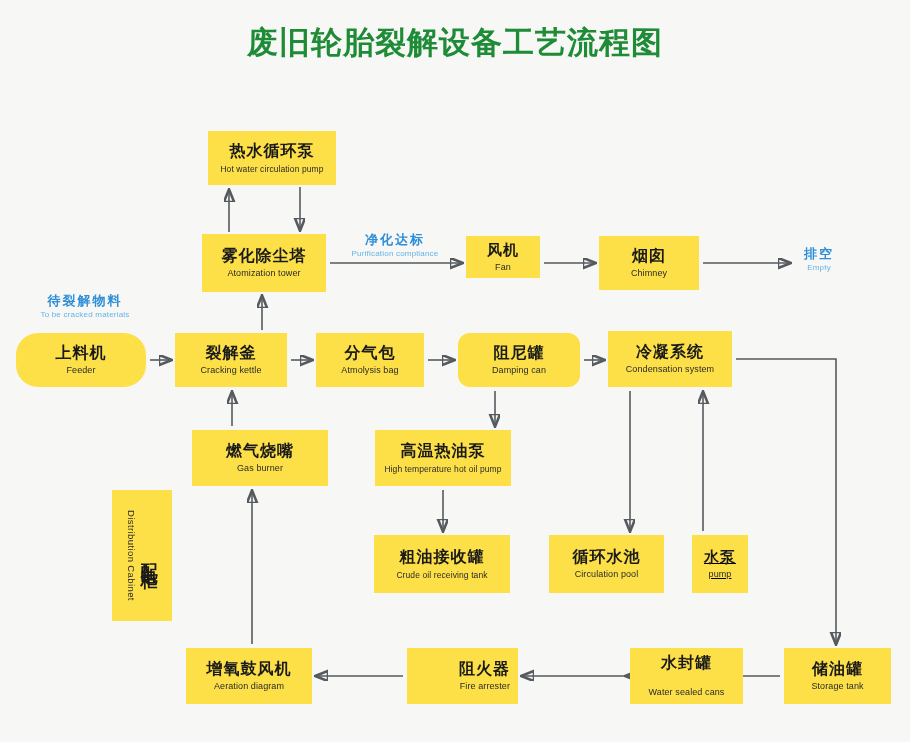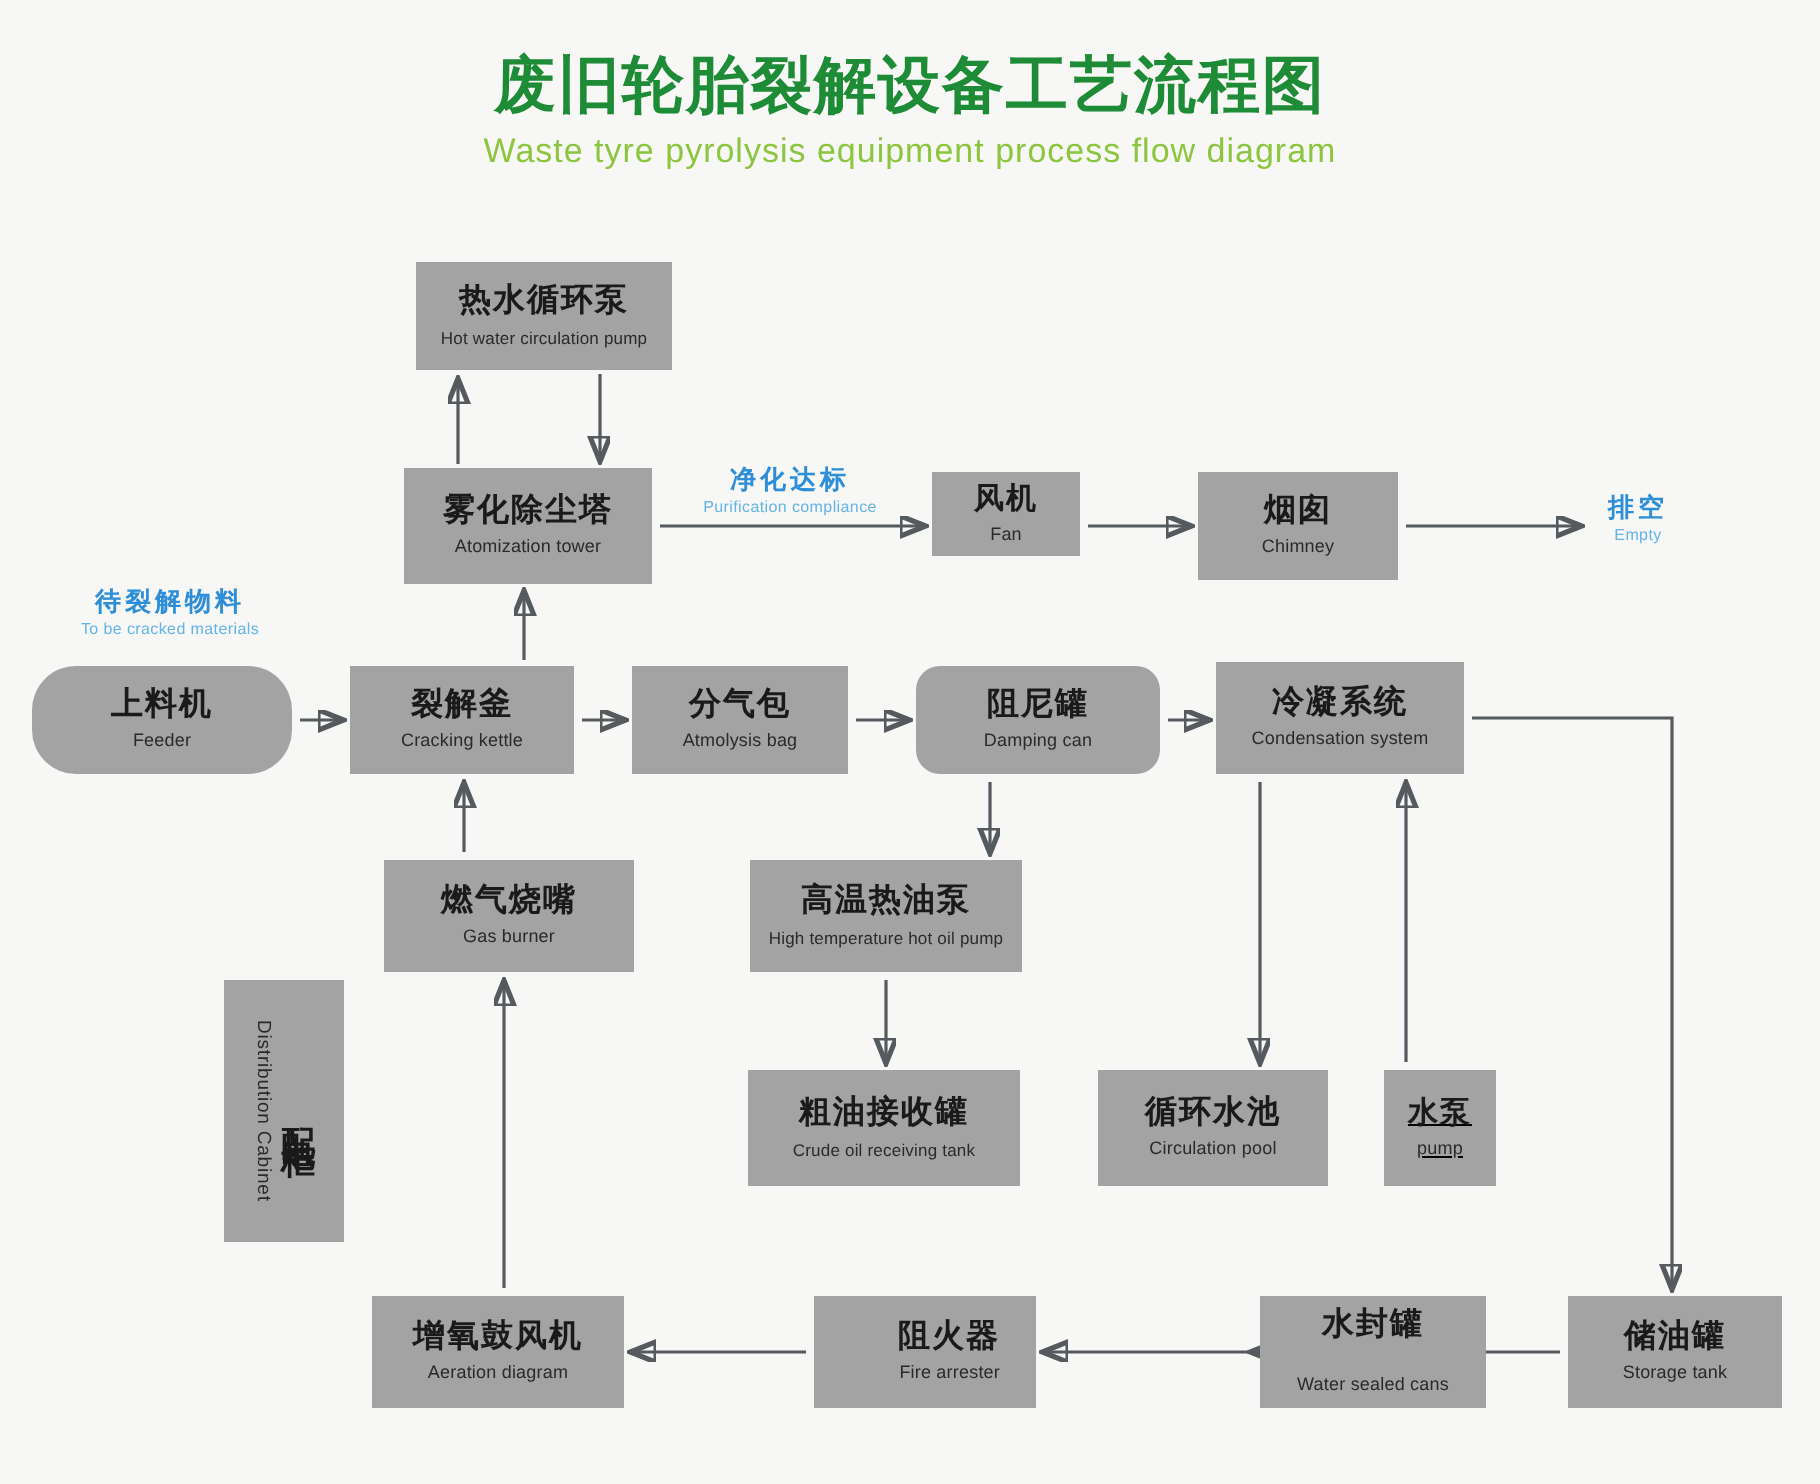--- a/index.html
+++ b/index.html
@@ -18,26 +18,26 @@
     white-space:nowrap;
   }
   .title-en{
     position:absolute;left:0;top:66px;width:910px;text-align:center;
     font-size:17px;color:#8cc63f;letter-spacing:.5px;white-space:nowrap;
   }
 
   
   .node{
     position:absolute;
-    background:#a3a3a3;
+    background:#fde047;
     box-sizing:border-box;
     display:flex;flex-direction:column;
     align-items:center;justify-content:center;
     text-align:center;
-    padding:2px 18px;
+    padding:2px 8px;
   }
   .node .cn{
     color:#1a1a1a;font-size:16px;font-weight:bold;
     line-height:1.15;white-space:nowrap;letter-spacing:1px;
   }
   .node .en{
     color:#2a2a2a;font-size:9px;line-height:1.2;
     margin-top:3px;white-space:nowrap;letter-spacing:.1px;
   }
   .node.small .cn{font-size:15px;}
@@ -68,21 +68,20 @@
   svg.links line, svg.links path, svg.links polyline{
     stroke:#555a5e;stroke-width:1.6;fill:none;
   }
 </style>
 </head>
 <body>
 
 <div id="stage">
 
   <div class="title-cn">废旧轮胎裂解设备工艺流程图</div>
-  <div class="title-en">Waste tyre pyrolysis equipment process flow diagram</div>
 
   <svg class="links">
     <defs>
       <marker id="arrow" markerWidth="9" markerHeight="9" refX="7.5" refY="3.2" orient="auto" markerUnits="strokeWidth">
         <path d="M0,0 L8,3.2 L0,6.4 z" fill="#555a5e" stroke="none"></path>
       </marker>
     </defs>
     <g id="connector-group">
         <polyline points="229,232 229,190" marker-end="url(#arrow)"></polyline>
         <polyline points="300,187 300,230" marker-end="url(#arrow)"></polyline>
@@ -137,21 +136,21 @@
         <div class="en">Atmolysis bag</div>
       </div>
       <div class="node" style="left: 458px; top: 333px; width: 122px; height: 54px; border-radius: 12px;">
         <div class="cn">阻尼罐</div>
         <div class="en">Damping can</div>
       </div>
       <div class="node" style="left: 608px; top: 331px; width: 124px; height: 56px;">
         <div class="cn">冷凝系统</div>
         <div class="en">Condensation system</div>
       </div>
-      <div class="node" style="left: 192px; top: 430px; width: 125px; height: 56px;">
+      <div class="node" style="left: 192px; top: 430px; width: 136px; height: 56px;">
         <div class="cn">燃气烧嘴</div>
         <div class="en">Gas burner</div>
       </div>
       <div class="node wide" style="left: 375px; top: 430px; width: 136px; height: 56px;">
         <div class="cn">高温热油泵</div>
         <div class="en">High temperature hot oil pump</div>
       </div>
       <div class="node vertical small" style="left: 112px; top: 490px; width: 60px; height: 131px;">
         <div class="cn">配电柜</div>
         <div class="en">Distribution Cabinet</div>

